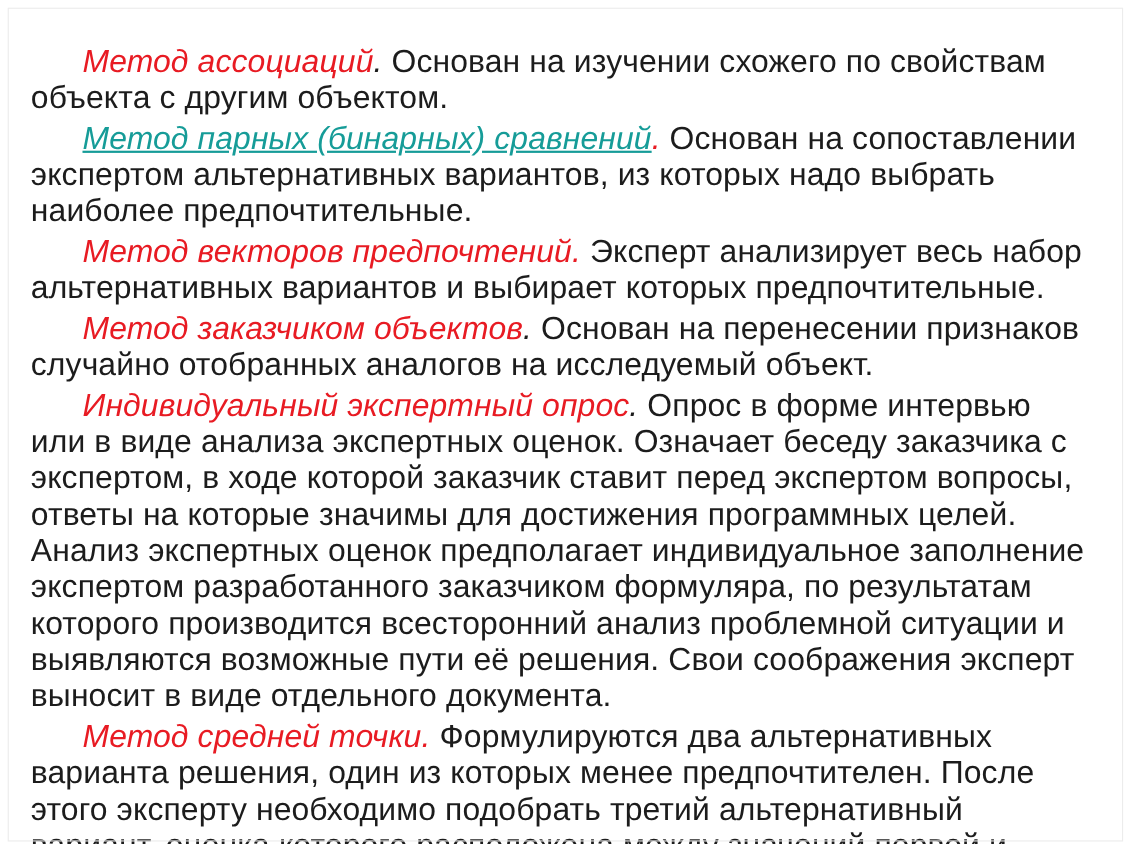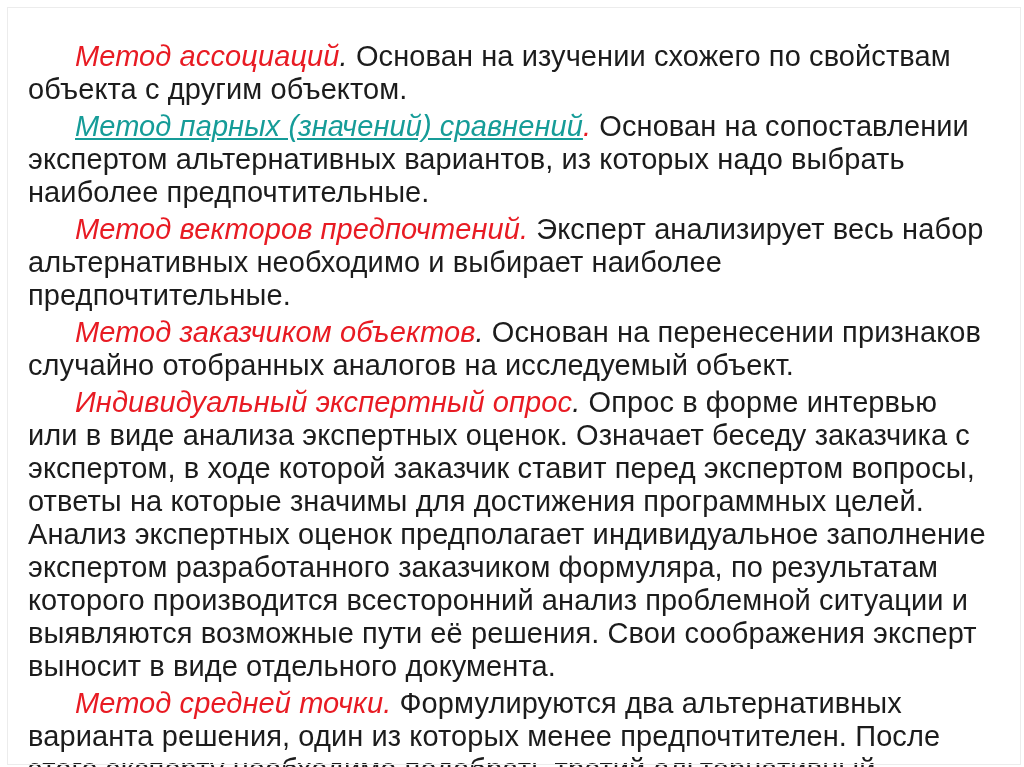--- a/index.html
+++ b/index.html
@@ -49,20 +49,20 @@
   .head-period {
     font-style: italic;
   }
 </style>
 </head>
 <body>
 
 <div class="slide">
   <div class="text-block" id="paragraphs" style="color: rgb(28, 28, 28);">
       <p><span class="method-head red" style="color: rgb(232, 27, 35);">Метод ассоциаций</span><span class="head-period" style="color: rgb(28, 28, 28);">.</span><span> Основан на изучении схожего по свойствам объекта с другим объектом.</span></p>
-      <p><span class="method-head link" style="color: rgb(22, 156, 152);">Метод парных (значений) сравнений</span><span class="head-period" style="color: rgb(232, 27, 35);">.</span><span> Основан на сопоставлении экспертом альтернативных вариантов, из которых надо выбрать наиболее предпочтительные.</span></p>
-      <p><span class="method-head red" style="color: rgb(232, 27, 35); margin-top: 28px;">Метод векторов предпочтений</span><span class="head-period" style="color: rgb(232, 27, 35);">.</span><span> Эксперт анализирует весь набор альтернативных необходимо и выбирает наиболее предпочтительные.</span></p>
+      <p><span class="method-head link" style="color: rgb(22, 156, 152);">Метод парных (бинарных) сравнений</span><span class="head-period" style="color: rgb(232, 27, 35);">.</span><span> Основан на сопоставлении экспертом альтернативных вариантов, из которых надо выбрать наиболее предпочтительные.</span></p>
+      <p><span class="method-head red" style="color: rgb(232, 27, 35); margin-top: 28px;">Метод векторов предпочтений</span><span class="head-period" style="color: rgb(232, 27, 35);">.</span><span> Эксперт анализирует весь набор альтернативных вариантов и выбирает которых предпочтительные.</span></p>
       <p><span class="method-head red" style="color: rgb(232, 27, 35);">Метод заказчиком объектов</span><span class="head-period" style="color: rgb(28, 28, 28);">.</span><span> Основан на перенесении признаков случайно отобранных аналогов на исследуемый объект.</span></p>
       <p><span class="method-head red" style="color: rgb(232, 27, 35);">Индивидуальный экспертный опрос</span><span class="head-period" style="color: rgb(28, 28, 28);">.</span><span> Опрос в форме интервью или в виде анализа экспертных оценок. Означает беседу заказчика с экспертом, в ходе которой заказчик ставит перед экспертом вопросы, ответы на которые значимы для достижения программных целей. Анализ экспертных оценок предполагает индивидуальное заполнение экспертом разработанного заказчиком формуляра, по результатам которого производится всесторонний анализ проблемной ситуации и выявляются возможные пути её решения. Свои соображения эксперт выносит в виде отдельного документа.</span></p>
       <p><span class="method-head red" style="color: rgb(232, 27, 35);">Метод средней точки</span><span class="head-period" style="color: rgb(232, 27, 35);">.</span><span> Формулируются два альтернативных варианта решения, один из которых менее предпочтителен. После этого эксперту необходимо подобрать третий альтернативный вариант, оценка которого расположена между значений первой и второй альтернативы.</span></p>
     </div>
   <div class="slide-edge"></div>
 </div>
 
 </body></html>

